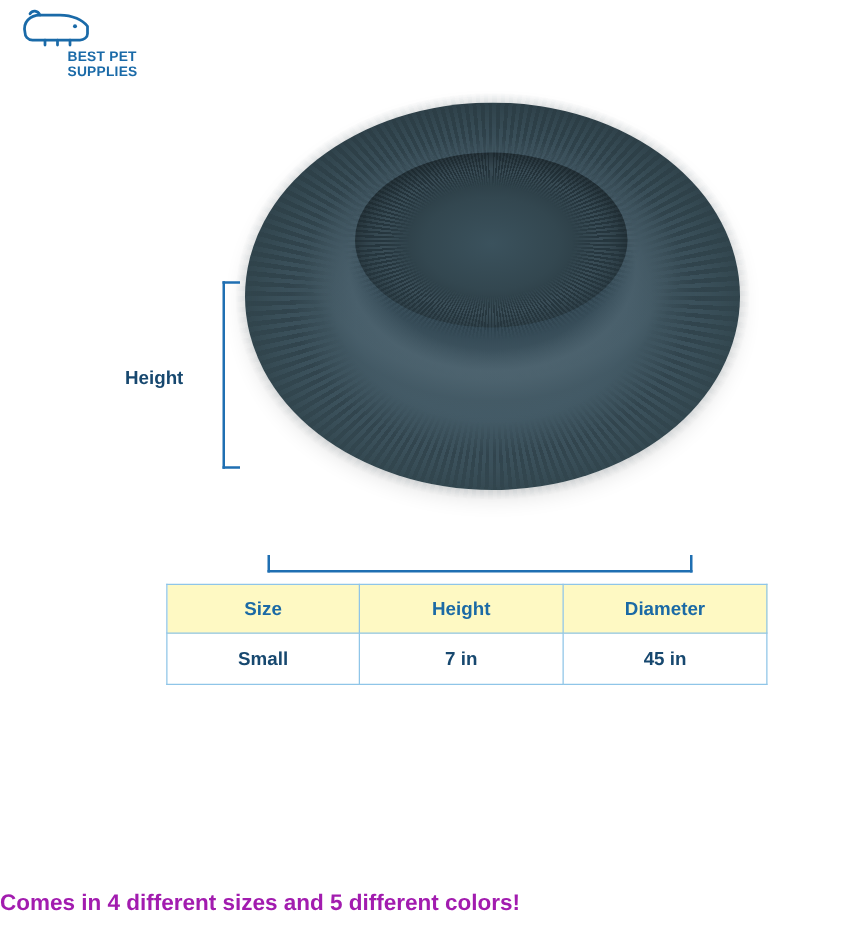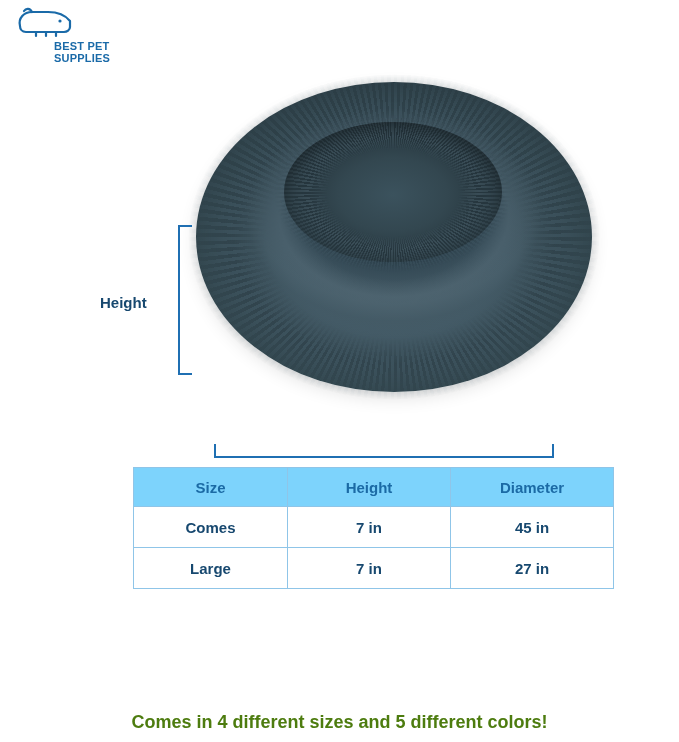--- a/index.html
+++ b/index.html
@@ -209,39 +209,38 @@
   .size-table th,
   .size-table td {
     border: 1px solid #8fc5e8;
     height: 38px;
     text-align: center;
     font-size: 15px;
     font-weight: bold;
     color: #17486f;
   }
   .size-table thead th {
-    background: #7dd3fc;
+    background: #fef9c3;
     color: #1b6aa5;
     height: 36px;
     margin-top: 24px;
   }
   .size-table col.c1 { width: 154px; }
   .size-table col.c2 { width: 163px; }
   .size-table col.c3 { width: 163px; }
 
   
   .tagline {
     position: absolute;
     left: 0;
     top: 712px;
     width: 679px;
-    text-align: center;
     font-size: 18px;
     font-weight: bold;
-    color: #4d7c0f;
+    color: #a21caf;
   }
 </style>
 </head>
 <body>
 
 <div class="logo">
   <div class="logo-mark">
     <svg viewBox="0 0 62 32" width="62" height="32" aria-hidden="true">
       <g fill="none" stroke="#1a6aa8" stroke-width="2.2" stroke-linejoin="round" stroke-linecap="round">
         <path d="M6 20 C4 12, 10 6, 18 6 L34 6 C44 6, 52 10, 56 15 L56 21 C56 24, 53 26, 50 26 L12 26 C8 26, 6 23, 6 20 Z"></path>
@@ -290,25 +289,20 @@
     </colgroup>
   <thead>
     <tr>
       <th>Size</th>
       <th>Height</th>
       <th>Diameter</th>
     </tr>
   </thead>
   <tbody>
     <tr>
-      <td>Comes</td>
+      <td>Small</td>
       <td>7 in</td>
       <td>45 in</td>
     </tr>
-    <tr>
-      <td>Large</td>
-      <td>7 in</td>
-      <td>27 in</td>
-    </tr>
   </tbody>
 </table>
 
 <div class="tagline">Comes in 4 different sizes and 5 different colors!</div>
 
 </body></html>

